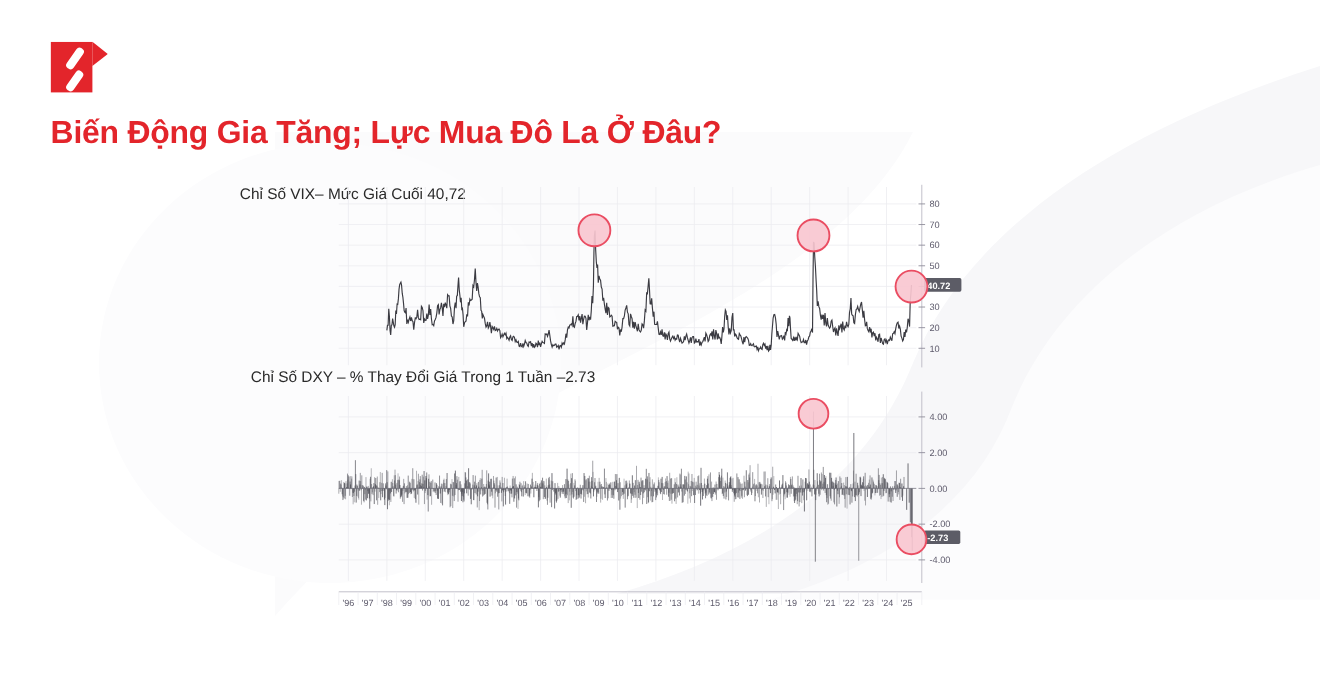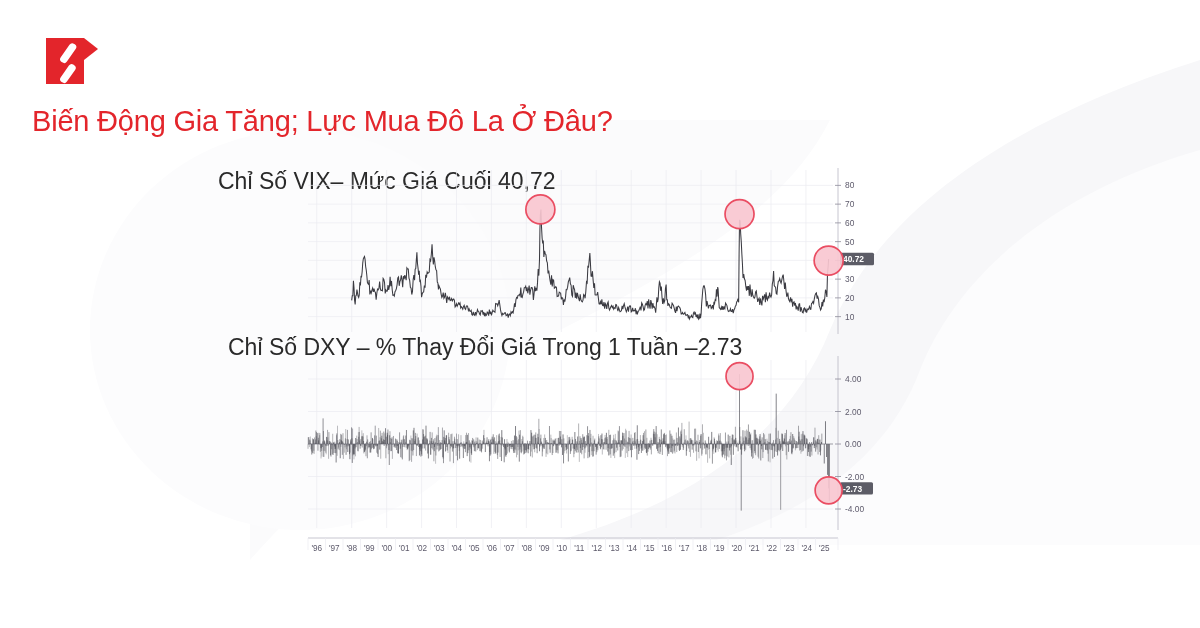--- a/index.html
+++ b/index.html
@@ -19,33 +19,33 @@
   }
 
   
   #logo {
     position: absolute; left: 46px; top: 38px;
     width: 52px; height: 50px;
   }
 
   
   #headline {
-    position: absolute; left: 32px; top: 105px;
+    position: absolute; left: 46px; top: 105px;
     width: 1000px;
     font-size: 29px;
-    font-weight: normal;
+    font-weight: bold;
     color: #e3252b;
     letter-spacing: -0.2px;
     white-space: nowrap;
   }
 
   
   .caption {
     position: absolute;
-    font-size: 23px;
+    font-size: 14px;
     color: #2a2a2a;
     white-space: nowrap;
     font-family: "Liberation Sans", sans-serif;
   }
   #caption-vix { left: 218px; top: 168px; }
   #caption-dxy { left: 228px; top: 334px; text-align: right; }
 
   
   #stage {
     position: absolute;

